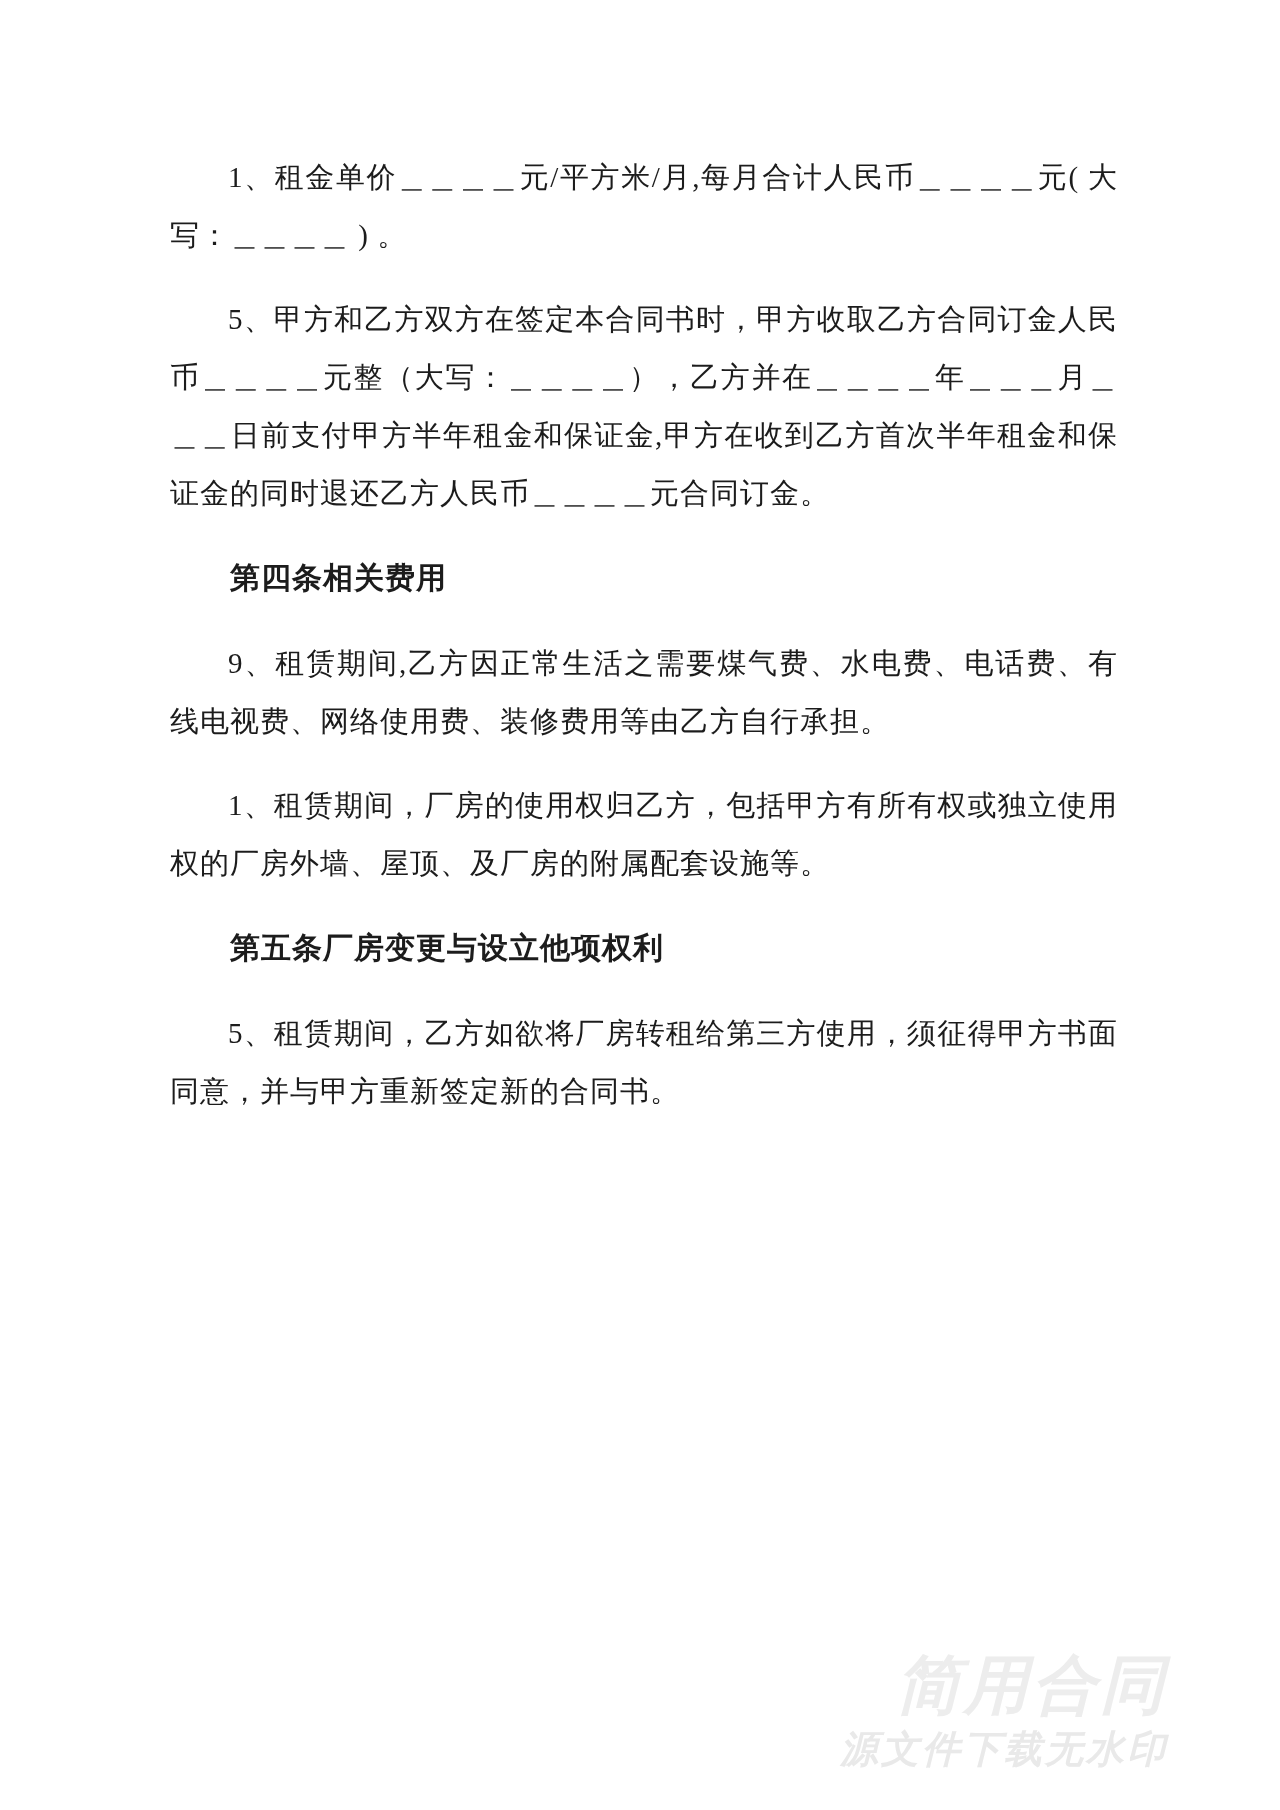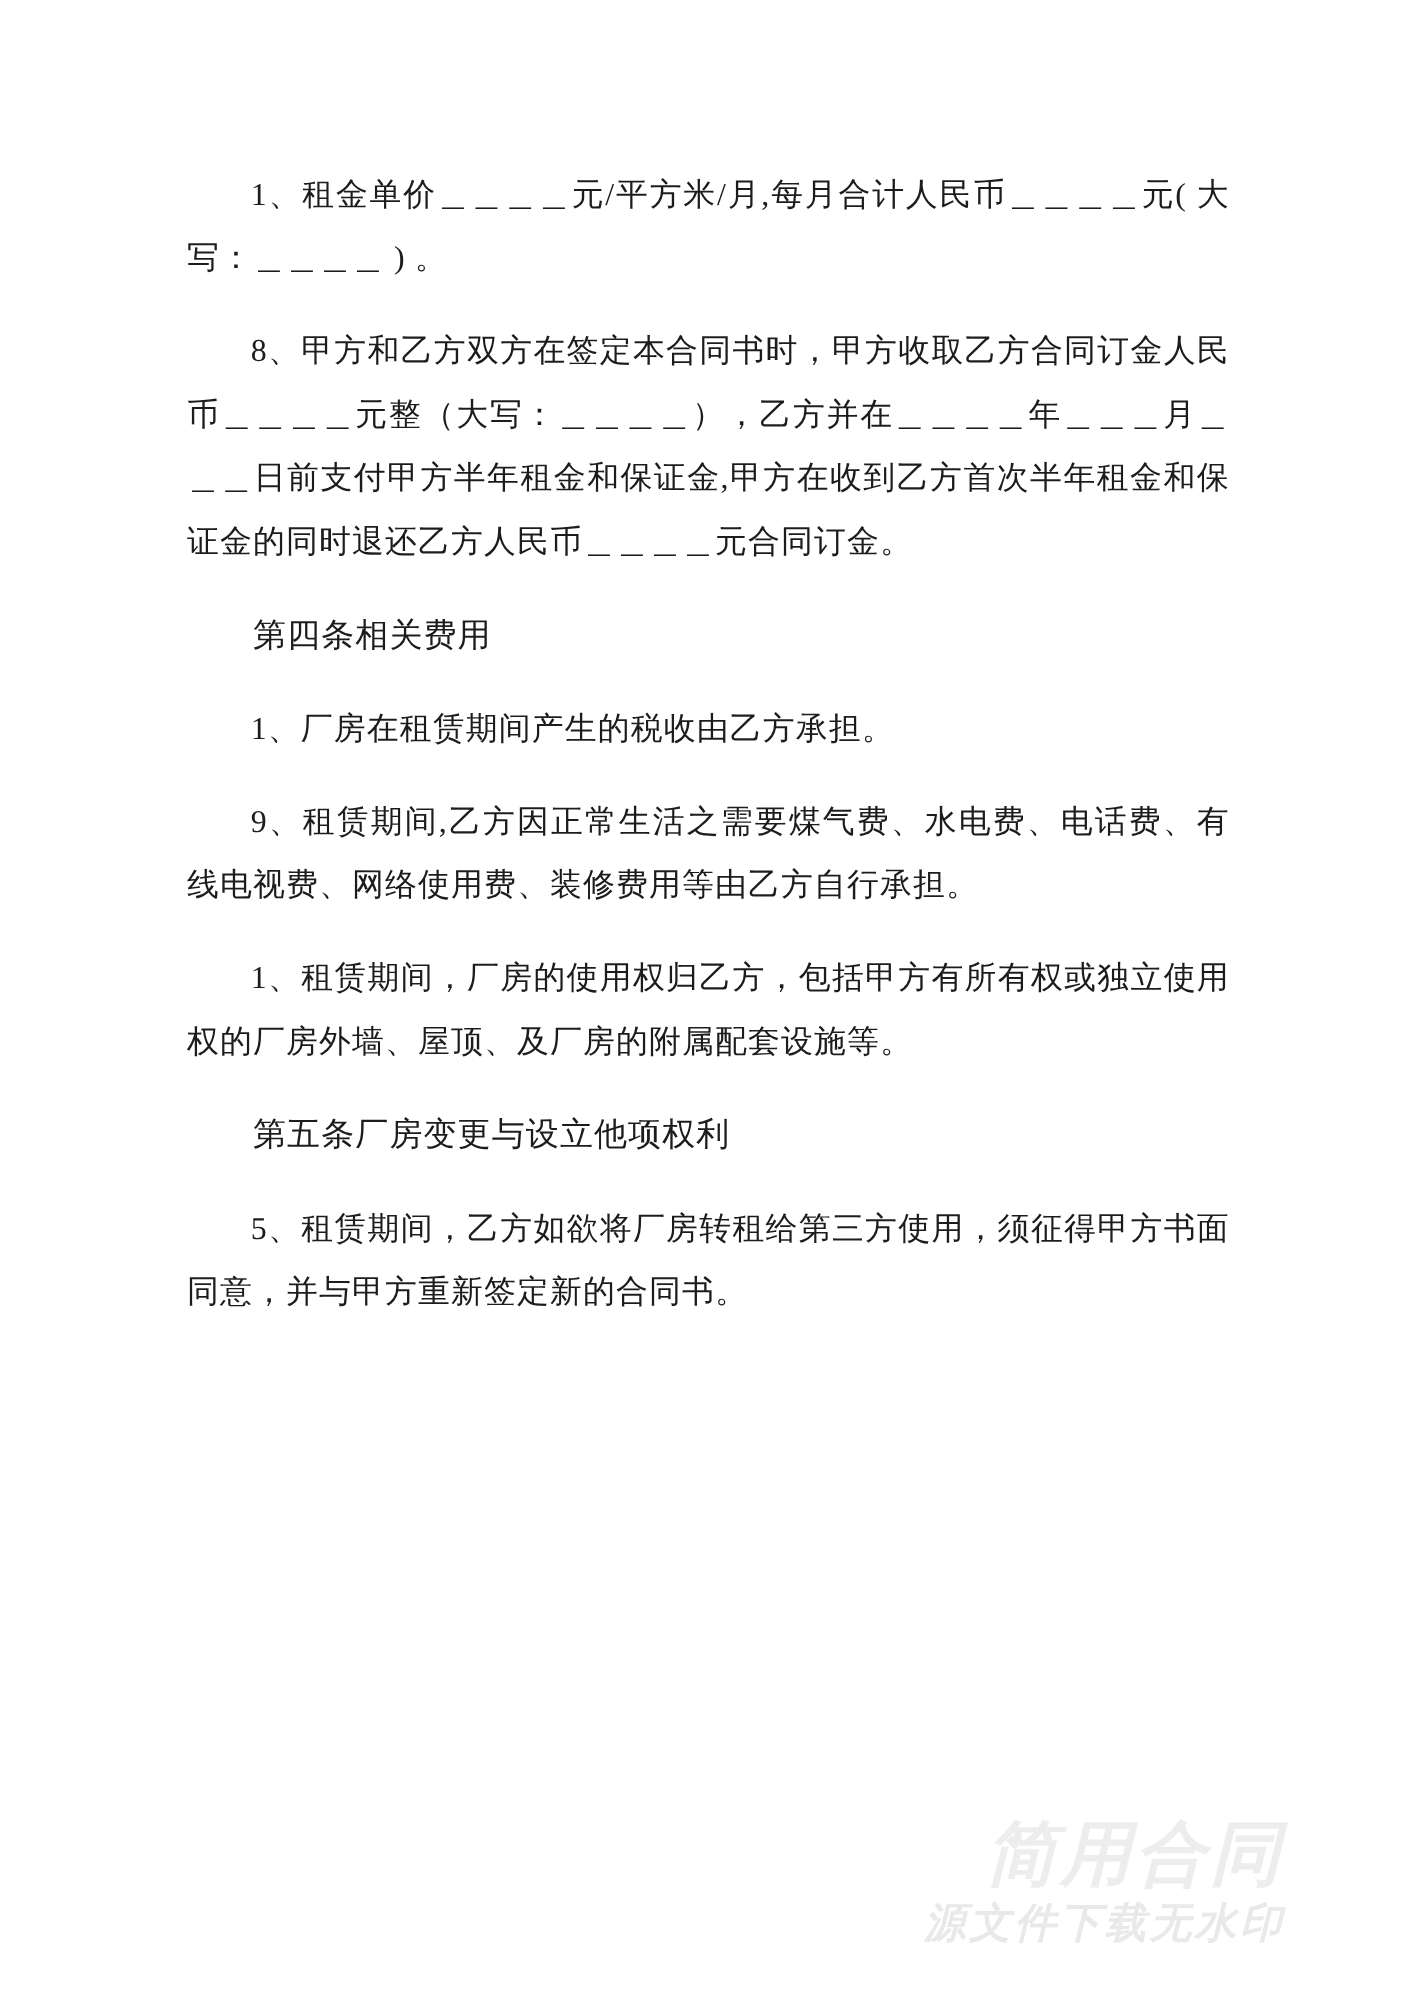--- a/index.html
+++ b/index.html
@@ -34,21 +34,21 @@
     font-size: 29px;
     line-height: 2.0;
     text-align: justify;
     text-indent: 2em;
     margin: 0 0 26px 0;
     letter-spacing: 1px;
     word-break: break-all;
   }
   .heading {
     font-size: 30px;
-    font-weight: normal;
+    font-weight: bold;
     line-height: 2.0;
     text-indent: 2em;
     margin: 6px 0 26px 0;
     letter-spacing: 1px;
   }
   .watermark {
     position: absolute;
     right: 112px;
     top: 1622px;
     width: 520px;
@@ -76,25 +76,24 @@
 </head>
 <body>
 
 <div class="page">
 
   <div class="doc-body">
 
     <p class="para">1、租金单价＿＿＿＿元/平方米/月,每月合计人民币＿＿＿＿元( 大写：＿＿＿＿ ) 。</p>
 
 
-    <p class="para">8、甲方和乙方双方在签定本合同书时，甲方收取乙方合同订金人民币＿＿＿＿元整（大写：＿＿＿＿），乙方并在＿＿＿＿年＿＿＿月＿＿＿日前支付甲方半年租金和保证金,甲方在收到乙方首次半年租金和保证金的同时退还乙方人民币＿＿＿＿元合同订金。</p>
+    <p class="para">5、甲方和乙方双方在签定本合同书时，甲方收取乙方合同订金人民币＿＿＿＿元整（大写：＿＿＿＿），乙方并在＿＿＿＿年＿＿＿月＿＿＿日前支付甲方半年租金和保证金,甲方在收到乙方首次半年租金和保证金的同时退还乙方人民币＿＿＿＿元合同订金。</p>
 
     <h3 class="heading">第四条相关费用</h3>
 
-    <p class="para">1、厂房在租赁期间产生的税收由乙方承担。</p>
 
     <p class="para">9、租赁期间,乙方因正常生活之需要煤气费、水电费、电话费、有线电视费、网络使用费、装修费用等由乙方自行承担。</p>
 
     <p class="para">1、租赁期间，厂房的使用权归乙方，包括甲方有所有权或独立使用权的厂房外墙、屋顶、及厂房的附属配套设施等。</p>
 
     <h3 class="heading">第五条厂房变更与设立他项权利</h3>
 
     <p class="para">5、租赁期间，乙方如欲将厂房转租给第三方使用，须征得甲方书面同意，并与甲方重新签定新的合同书。</p>
 
   </div>

